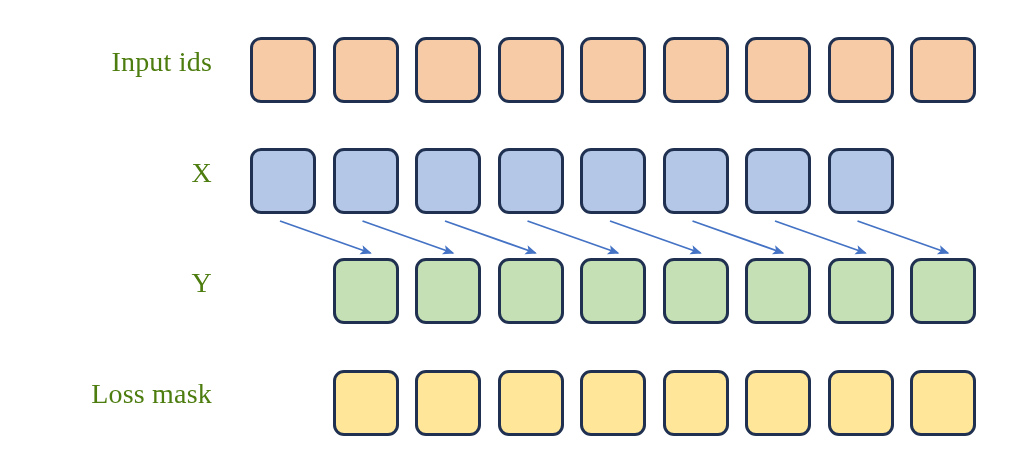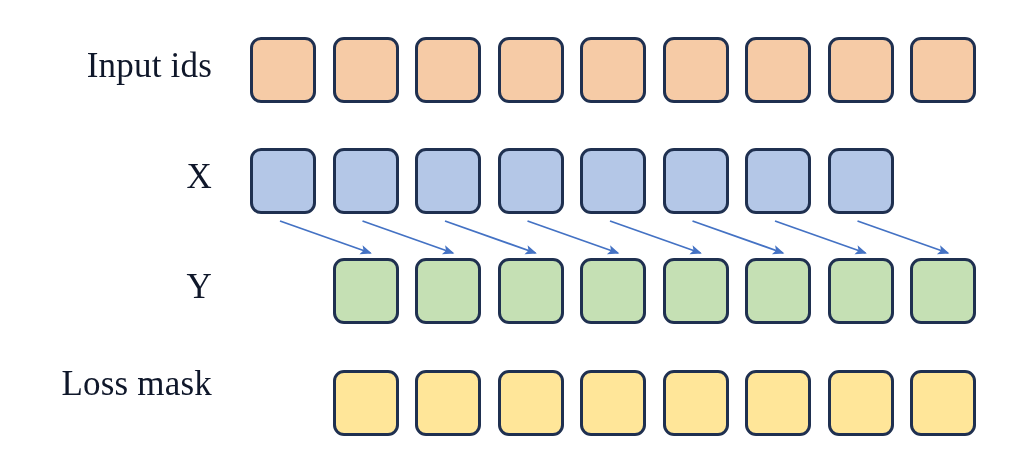--- a/index.html
+++ b/index.html
@@ -11,23 +11,23 @@
     position: relative;
     width: 1030px;
     height: 464px;
     background: #ffffff;
     overflow: hidden;
     font-family: "Liberation Serif", "DejaVu Serif", serif;
   }
   .row-label {
     position: absolute;
     text-align: right;
-    color: #0f172a;
+    color: #4d7c0f;
     font-family: "Liberation Serif", "DejaVu Serif", serif;
-    font-size: 35px;
+    font-size: 28px;
     line-height: 1;
     white-space: nowrap;
     letter-spacing: 0.2px;
   }
   .cell {
     position: absolute;
     box-sizing: border-box;
     border: 3px solid #1f3050;
     border-radius: 11px;
   }
@@ -41,21 +41,21 @@
   }
 </style>
 </head>
 <body>
 
 <div id="canvas">
   <div id="labels">
       <div class="row-label" style="right: 818px; top: 48px;">Input ids</div>
       <div class="row-label" style="right: 818px; top: 159px;">X</div>
       <div class="row-label" style="right: 818px; top: 269px;">Y</div>
-      <div class="row-label" style="right: 818px; top: 366px;">Loss mask</div>
+      <div class="row-label" style="right: 818px; top: 380px;">Loss mask</div>
     </div>
   <div id="cells">
       <div class="cell" style="left: 250px; top: 37px; width: 66px; height: 66px; background: rgb(246, 203, 166);"></div>
       <div class="cell" style="left: 332.5px; top: 37px; width: 66px; height: 66px; background: rgb(246, 203, 166);"></div>
       <div class="cell" style="left: 415px; top: 37px; width: 66px; height: 66px; background: rgb(246, 203, 166);"></div>
       <div class="cell" style="left: 497.5px; top: 37px; width: 66px; height: 66px; background: rgb(246, 203, 166);"></div>
       <div class="cell" style="left: 580px; top: 37px; width: 66px; height: 66px; background: rgb(246, 203, 166);"></div>
       <div class="cell" style="left: 662.5px; top: 37px; width: 66px; height: 66px; background: rgb(246, 203, 166);"></div>
       <div class="cell" style="left: 745px; top: 37px; width: 66px; height: 66px; background: rgb(246, 203, 166);"></div>
       <div class="cell" style="left: 827.5px; top: 37px; width: 66px; height: 66px; background: rgb(246, 203, 166);"></div>

